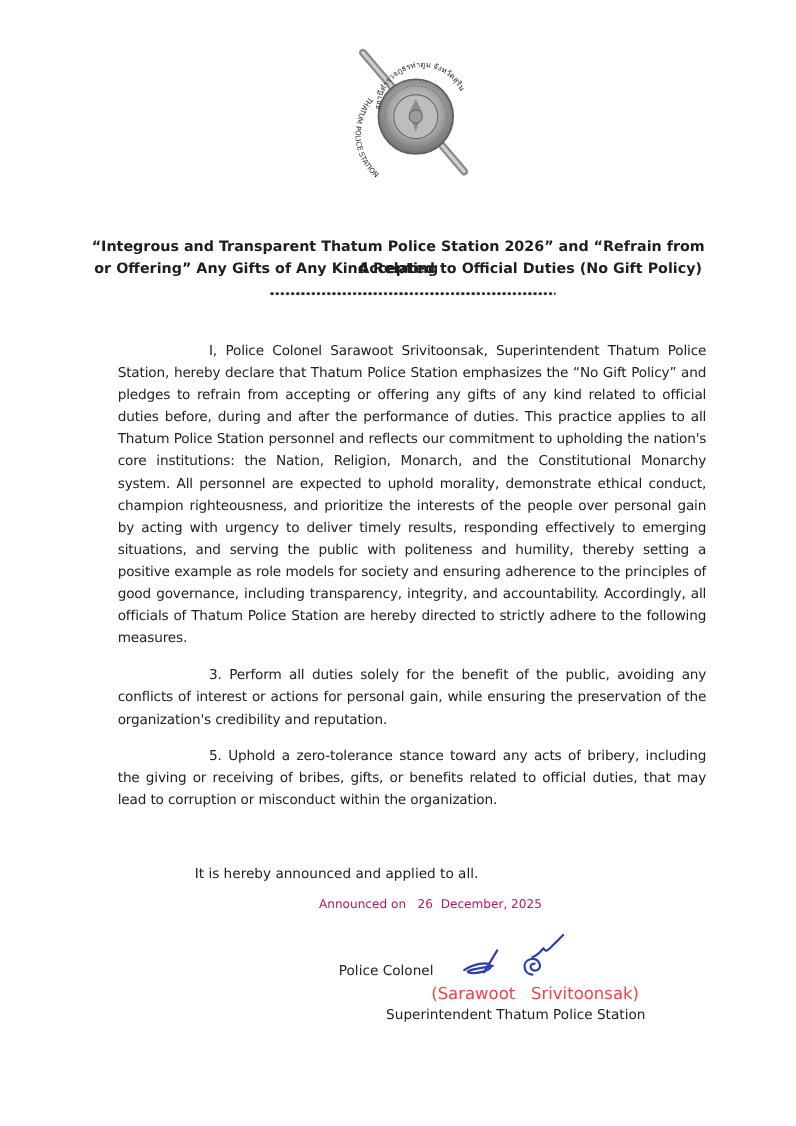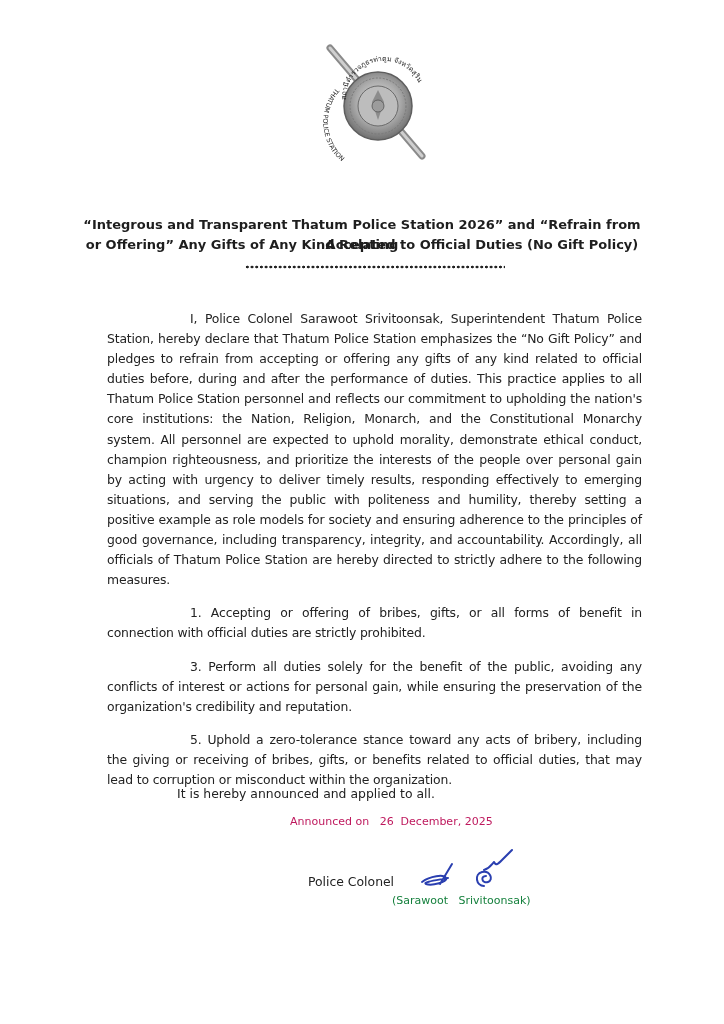--- a/index.html
+++ b/index.html
@@ -16,21 +16,21 @@
   .dots { position: absolute; left: 245px; top: 264px; width: 260px; height: 6px;
           background-image: radial-gradient(circle, #222 1.3px, transparent 1.6px);
           background-size: 4.7px 6px; background-repeat: repeat-x; }
   .body { position: absolute; left: 94px; width: 561px; top: 296px;
           font-size: 12.4px; line-height: 20.1px; text-align: justify;
           font-family: "DejaVu Sans", sans-serif; color: #222; letter-spacing: -0.15px; }
   .body p { margin: 13px; text-indent: 83px; }
   .closing { position: absolute; left: 177px; top: 786px; font-size: 12.4px; color: #222; }
   .announced { position: absolute; left: 242px; top: 815px; font-size: 11px; color: #be185d; white-space: pre; margin-left: 48px; }
   .sig-rank { position: absolute; left: 308px; top: 874px; font-size: 12.4px; color: #222; }
-  .sig-name { position: absolute; left: 392px; top: 894px; font-size: 11px; color: #15803d; white-space: pre; }
+  .sig-name { position: absolute; left: 392px; top: 894px; font-size: 15px; color: #ef4444; white-space: pre; }
   .sig-title { position: absolute; left: 351px; top: 914px; font-size: 12.4px; color: #222; }
   .signature { position: absolute; left: 418px; top: 848px; width: 100px; height: 45px; }
 </style>
 </head>
 <body>
 
 <div class="page">
 
   <svg class="logo" viewBox="0 0 126 126">
     <defs>
@@ -59,32 +59,32 @@
     </text>
   </svg>
 
   <div class="title t2">“Integrous and Transparent Thatum Police Station 2026” and “Refrain from Accepting</div>
   <div class="title t3">or Offering” Any Gifts of Any Kind Related to Official Duties (No Gift Policy)</div>
 
   <div class="dots"></div>
 
   <div class="body">
     <p>I, Police Colonel Sarawoot   Srivitoonsak, Superintendent Thatum Police Station, hereby declare that Thatum Police Station emphasizes the “No Gift Policy” and pledges to refrain from accepting or offering any gifts of any kind related to official duties before, during and after the performance of duties. This practice applies to all Thatum Police Station personnel and reflects our commitment to upholding the nation's core institutions: the Nation, Religion, Monarch, and the Constitutional Monarchy system. All personnel are expected to uphold morality, demonstrate ethical conduct, champion righteousness, and prioritize the interests of the people over personal gain by acting with urgency to deliver timely results, responding effectively to emerging situations, and serving the public with politeness and humility, thereby setting a positive example as role models for society and ensuring adherence to the principles of good governance, including transparency, integrity, and accountability. Accordingly, all officials of Thatum Police Station are hereby directed to strictly adhere to the following measures.</p>
-    <p>1. Accepting or offering of bribes, gifts, or all forms of benefit in connection with official duties are strictly prohibited.</p>
     <p>3. Perform all duties solely for the benefit of the public, avoiding any conflicts of interest or actions for personal gain, while ensuring the preservation of the organization's credibility and reputation.</p>
     <p>5. Uphold a zero-tolerance stance toward any acts of bribery, including the giving or receiving of bribes, gifts, or benefits related to official duties, that may lead to corruption or misconduct within the organization.</p>
   </div>
 
   <div class="closing">It is hereby announced and applied to all.</div>
   <div class="announced">Announced on   26  December, 2025</div>
 
   <div class="sig-rank">Police Colonel</div>
 
   <svg class="signature" viewBox="0 0 100 45">
     <g fill="none" stroke="#2a3fb0" stroke-width="2" stroke-linecap="round" stroke-linejoin="round">
       <path d="M4 34 C 12 28, 26 26, 28 30 C 30 34, 14 38, 8 36 C 4 34, 20 32, 30 30 M 22 36 L 34 16"></path>
       <path d="M66 38 C 58 38, 56 26, 64 24 C 72 22, 76 32, 70 34 C 64 36, 62 28, 68 28"></path>
       <path d="M66 22 C 72 20, 74 16, 76 14 C 78 18, 80 16, 84 12 C 86 10, 90 6, 94 2"></path>
     </g>
   </svg>
 
   <div class="sig-name">(Sarawoot   Srivitoonsak)</div>
+  <div class="sig-title">Superintendent Thatum Police Station</div>
 </div>
 
 </body></html>

